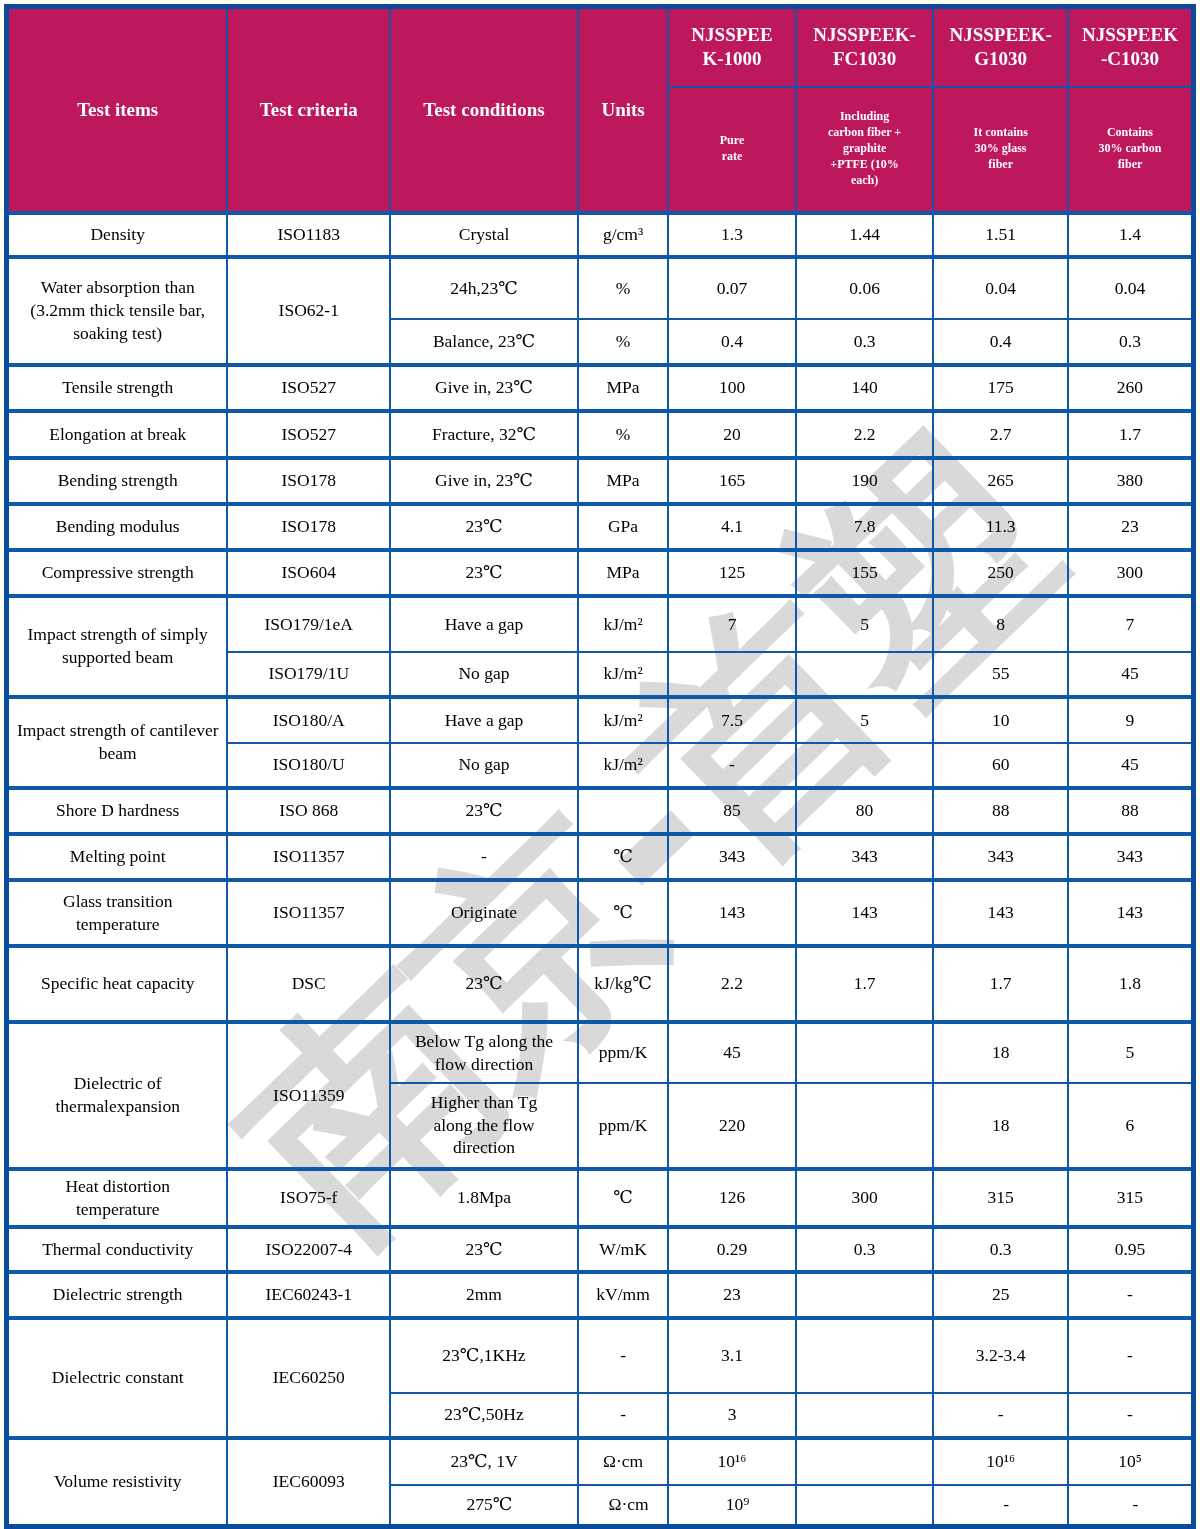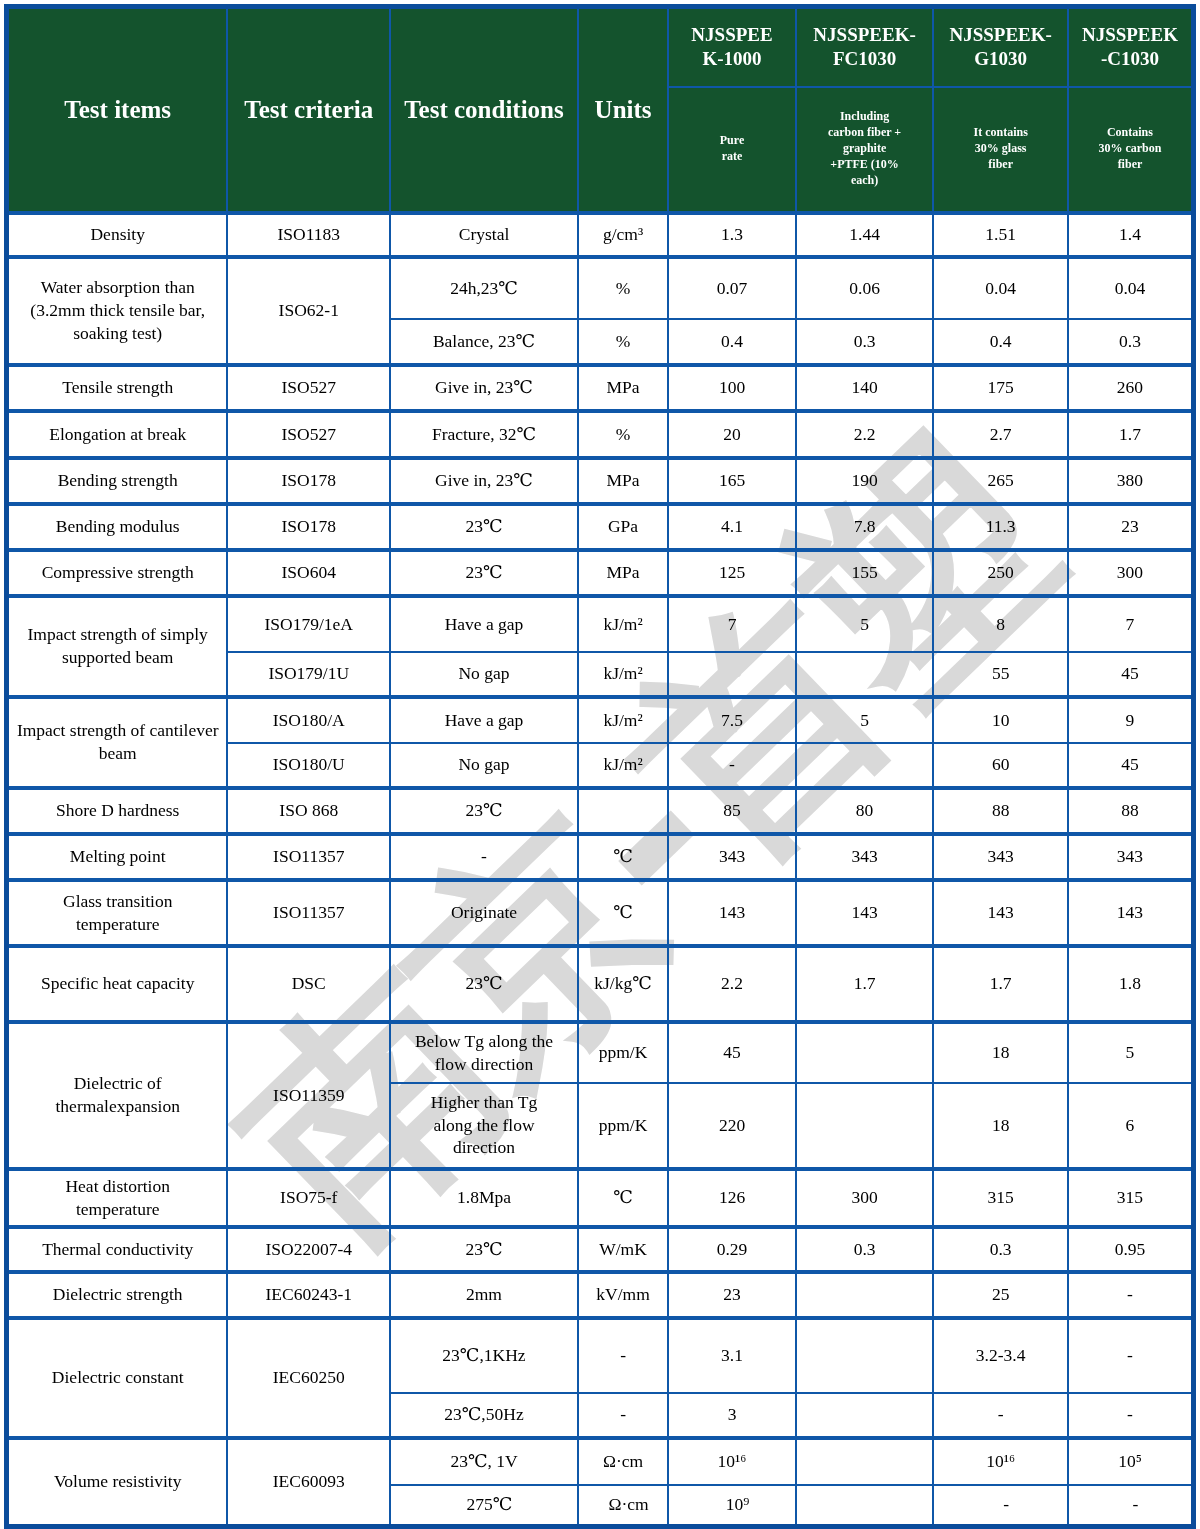--- a/index.html
+++ b/index.html
@@ -35,25 +35,25 @@
   }
   th,td{
     border:2px solid #0f57a8;
     text-align:center;
     vertical-align:middle;
     padding:2px 4px;
     white-space:pre-line;
     overflow:hidden;
   }
   thead th{
-    background:#14532d;
+    background:#be185d;
     color:#ffffff;
     font-weight:bold;
   }
-  th.col-title{font-size:25px;}
+  th.col-title{font-size:19px;}
   th.prod-name{font-size:19px;line-height:1.3;}
   th.prod-desc{font-size:12px;line-height:1.32;}
   tbody td{
     font-size:17.5px;
     color:#000000;
     background:transparent;
     line-height:1.3;
   }
   tr.group td{border-top-width:4px;}
   tbody tr:last-child td{border-bottom-width:4px;padding-left:15px;}

